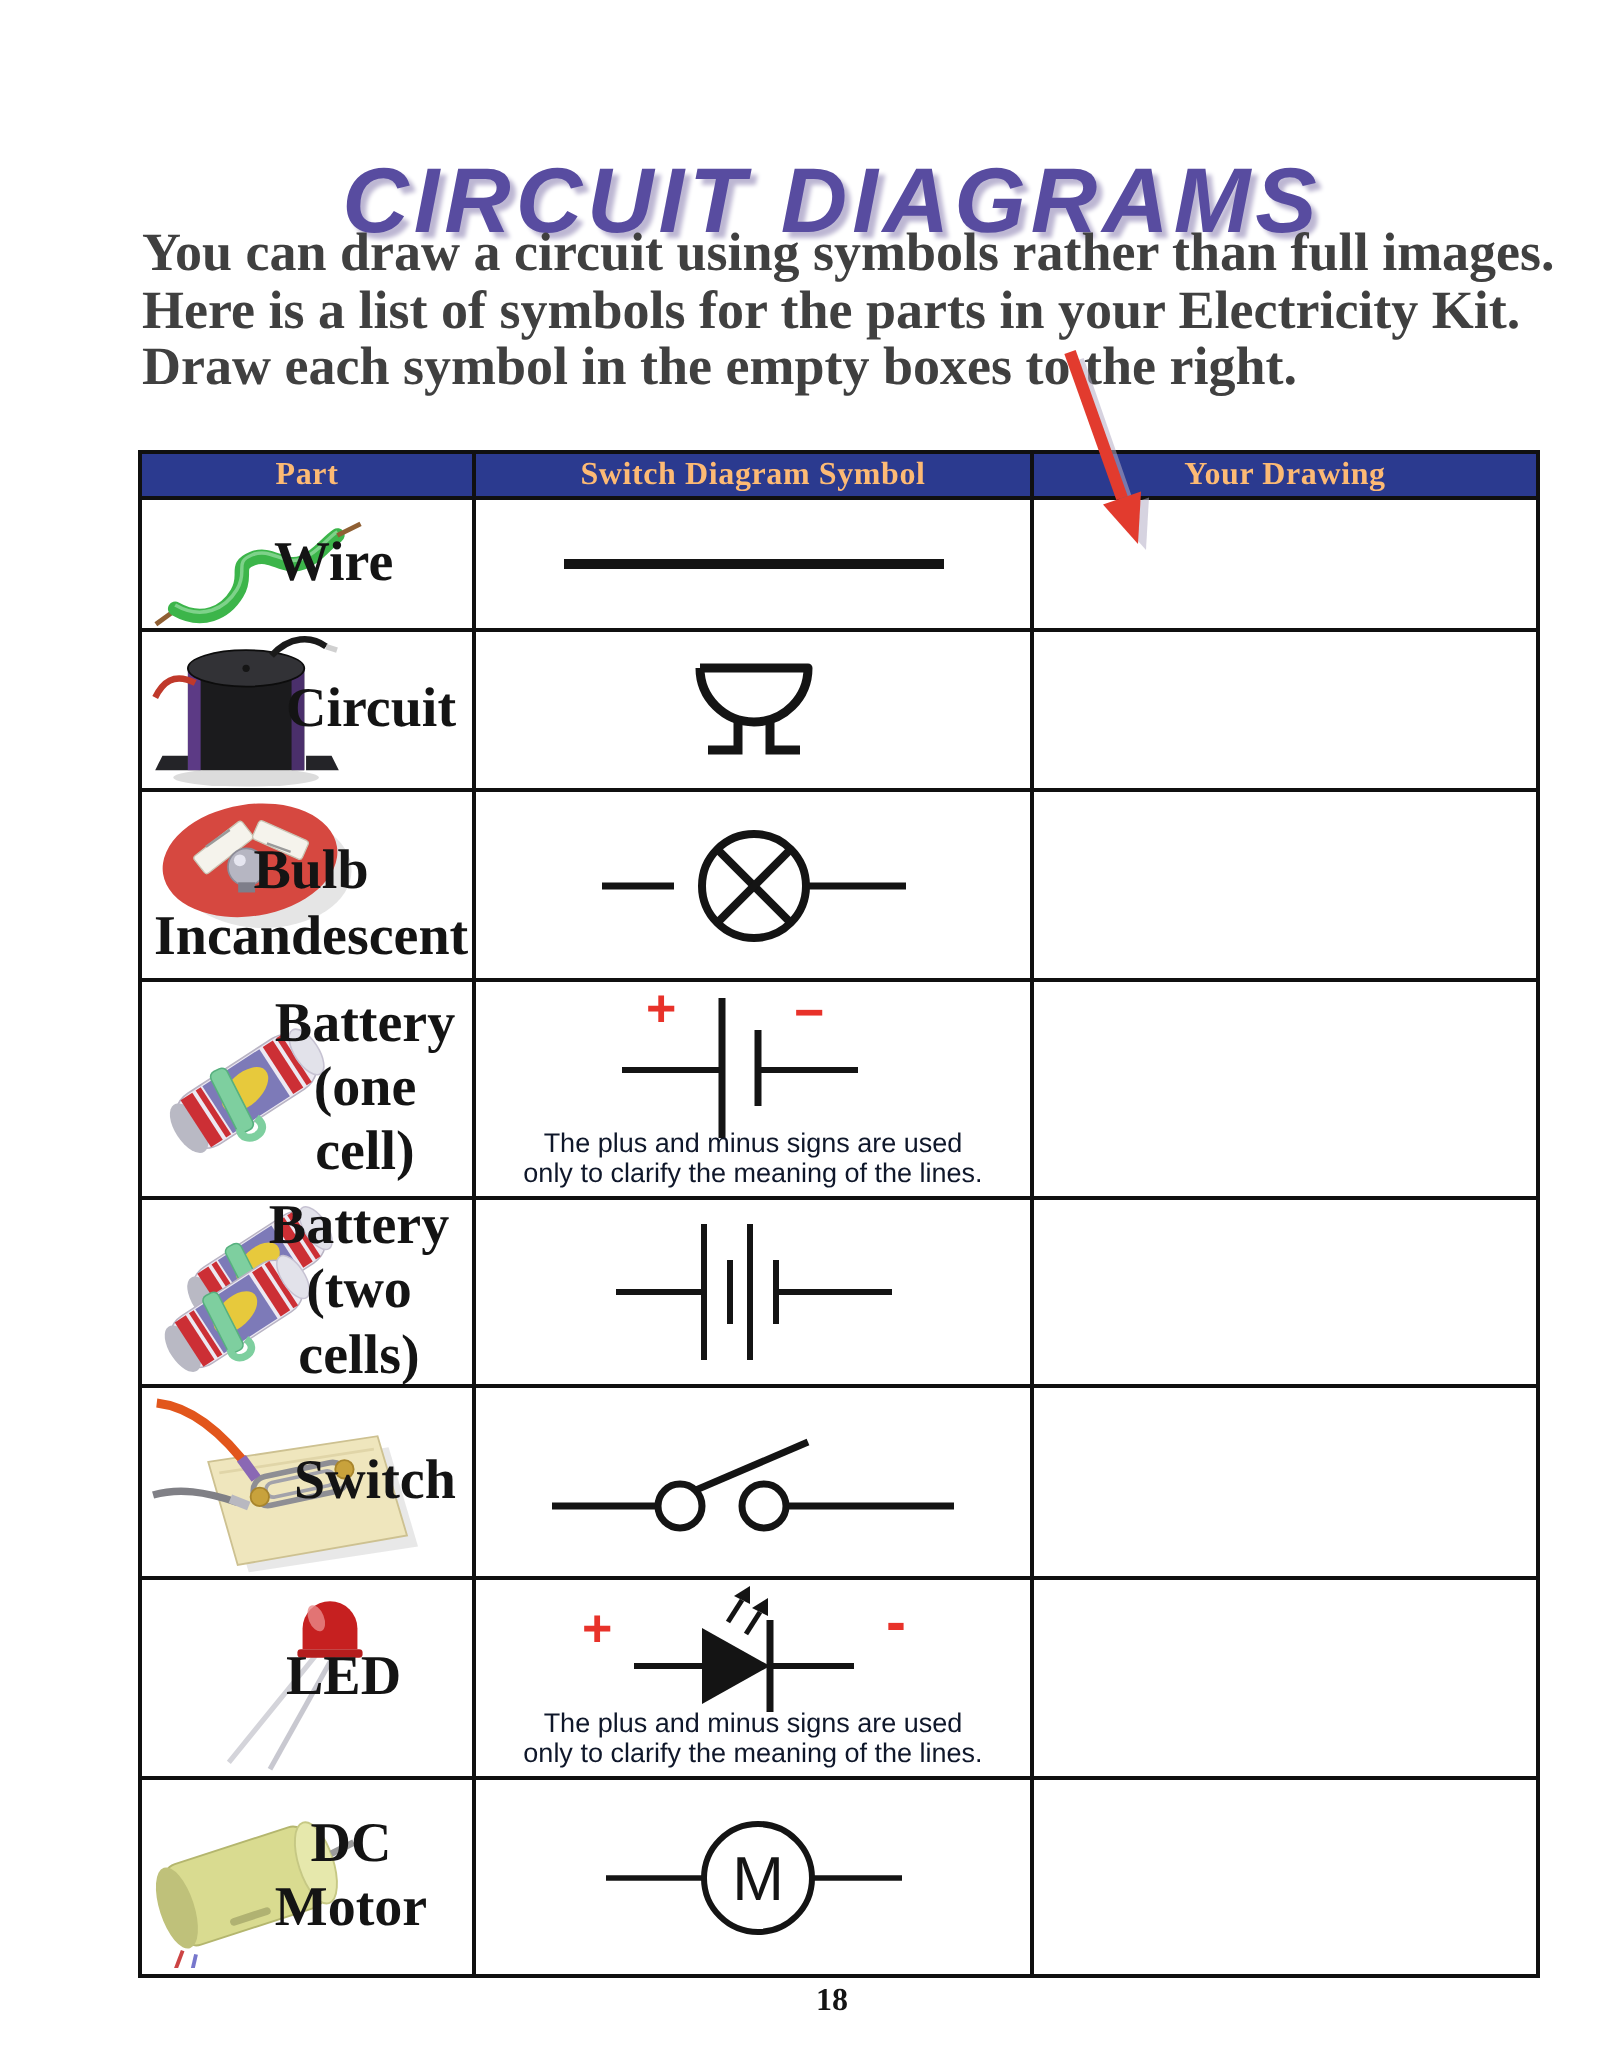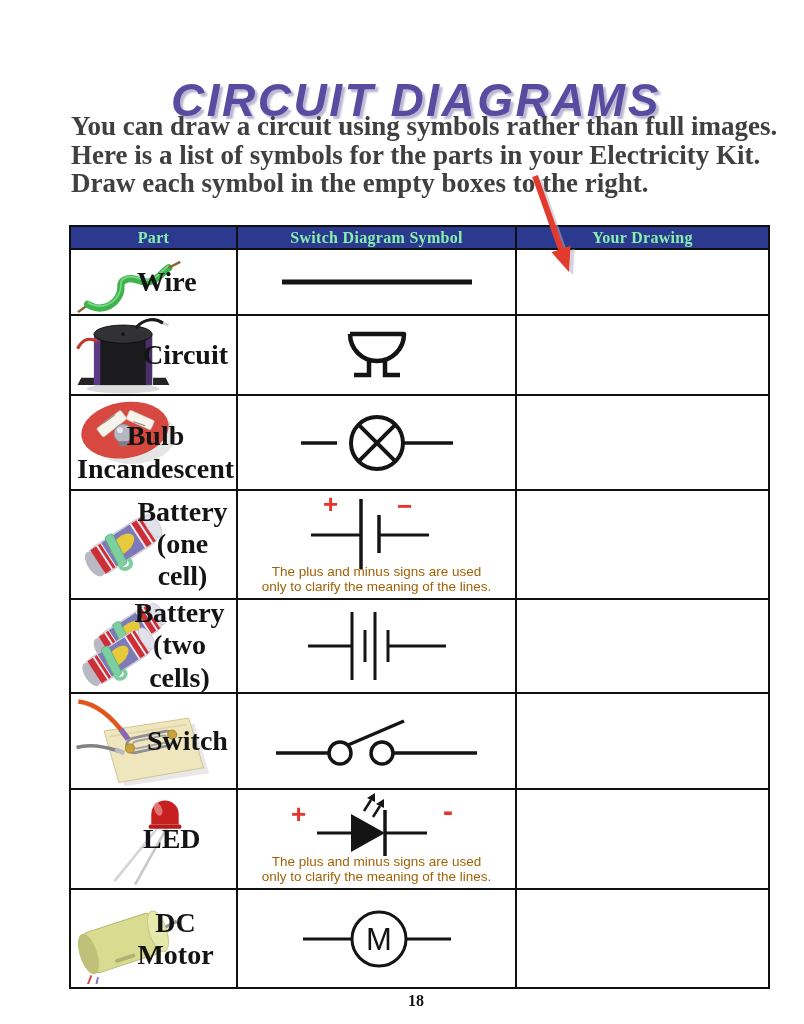--- a/index.html
+++ b/index.html
@@ -12,38 +12,38 @@
   .intro{position:absolute;top:112px;left:57px;font-size:27px;font-weight:700;
          line-height:28.5px;color:#404040;}
   .tbl{position:absolute;left:55px;top:225px;display:grid;
        grid-template-columns:167px 279px 251px;
        grid-template-rows:23px 66px 80px 95px 109px 94px 96px 100px 97px;
        border:2px solid #101010;}
   .cell{position:relative;box-sizing:border-box;border-right:2px solid #101010;
         border-bottom:2px solid #101010;background:#fff;overflow:hidden;}
   .tbl > div:nth-child(3n){border-right:none;}
   .tbl > div:nth-last-child(-n+3){border-bottom:none;}
-  .head{background:#2b3a8f;color:#86efac;display:flex;align-items:center;justify-content:center;
+  .head{background:#2b3a8f;color:#fdba74;display:flex;align-items:center;justify-content:center;
         font-weight:700;font-size:16px;letter-spacing:.3px;overflow:visible;}
   .plabel{position:absolute;font-weight:700;font-size:28px;line-height:1.16;color:#141414;}
   .plabel span{display:block;}
   .photo{position:absolute;}
   .p0 .photo{left:2px;top:10px}   .p0 .plabel{left:66px;top:50%;transform:translateY(-50%)}
   .p1 .photo{left:0;top:0}        .p1 .plabel{left:72px;top:50%;transform:translateY(-50%)}
   .p2 .photo{left:0;top:2px}      .p2 .plabel{left:0;right:2px;bottom:4px;text-align:center;padding-left:6px}
   .p3 .photo{left:2px;top:6px}    .p3 .plabel{left:58px;right:0;top:50%;transform:translateY(-50%);text-align:center}
   .p4 .photo{left:0;top:0}        .p4 .plabel{left:52px;right:0;top:50%;transform:translateY(-50%);text-align:center}
   .p5 .photo{left:0;top:2px}      .p5 .plabel{left:76px;top:50%;transform:translateY(-50%)}
   .p6 .photo{left:6px;top:2px}    .p6 .plabel{left:72px;top:50%;transform:translateY(-50%)}
   .p7 .photo{left:0;top:4px}      .p7 .plabel{left:44px;right:0;top:50%;transform:translateY(-50%);text-align:center}
   .sym{display:flex;align-items:center;justify-content:center;}
   .sym.has-note svg.symbol{margin-bottom:30px;}
   .note{position:absolute;left:0;right:0;bottom:3px;text-align:center;
         font-family:"Liberation Sans",sans-serif;font-size:13.5px;line-height:1.15;
-        color:#a16207;font-weight:400;}
+        color:#0f172a;font-weight:400;}
   .sign{font-family:"Liberation Sans",sans-serif;font-weight:700;font-size:26px;fill:#e8322a;}
   .sign-big{font-family:"Liberation Sans",sans-serif;font-weight:700;font-size:30px;fill:#e8322a;}
   .mletter{font-family:"Liberation Sans",sans-serif;font-weight:400;font-size:31px;fill:#141414;}
   .arrow{position:absolute;left:492px;top:172px;z-index:5;}
   .pageno{position:absolute;top:992px;left:0;width:100%;text-align:center;
           font-size:16px;font-weight:700;color:#141414;}
 </style>
 </head>
 <body>
 

